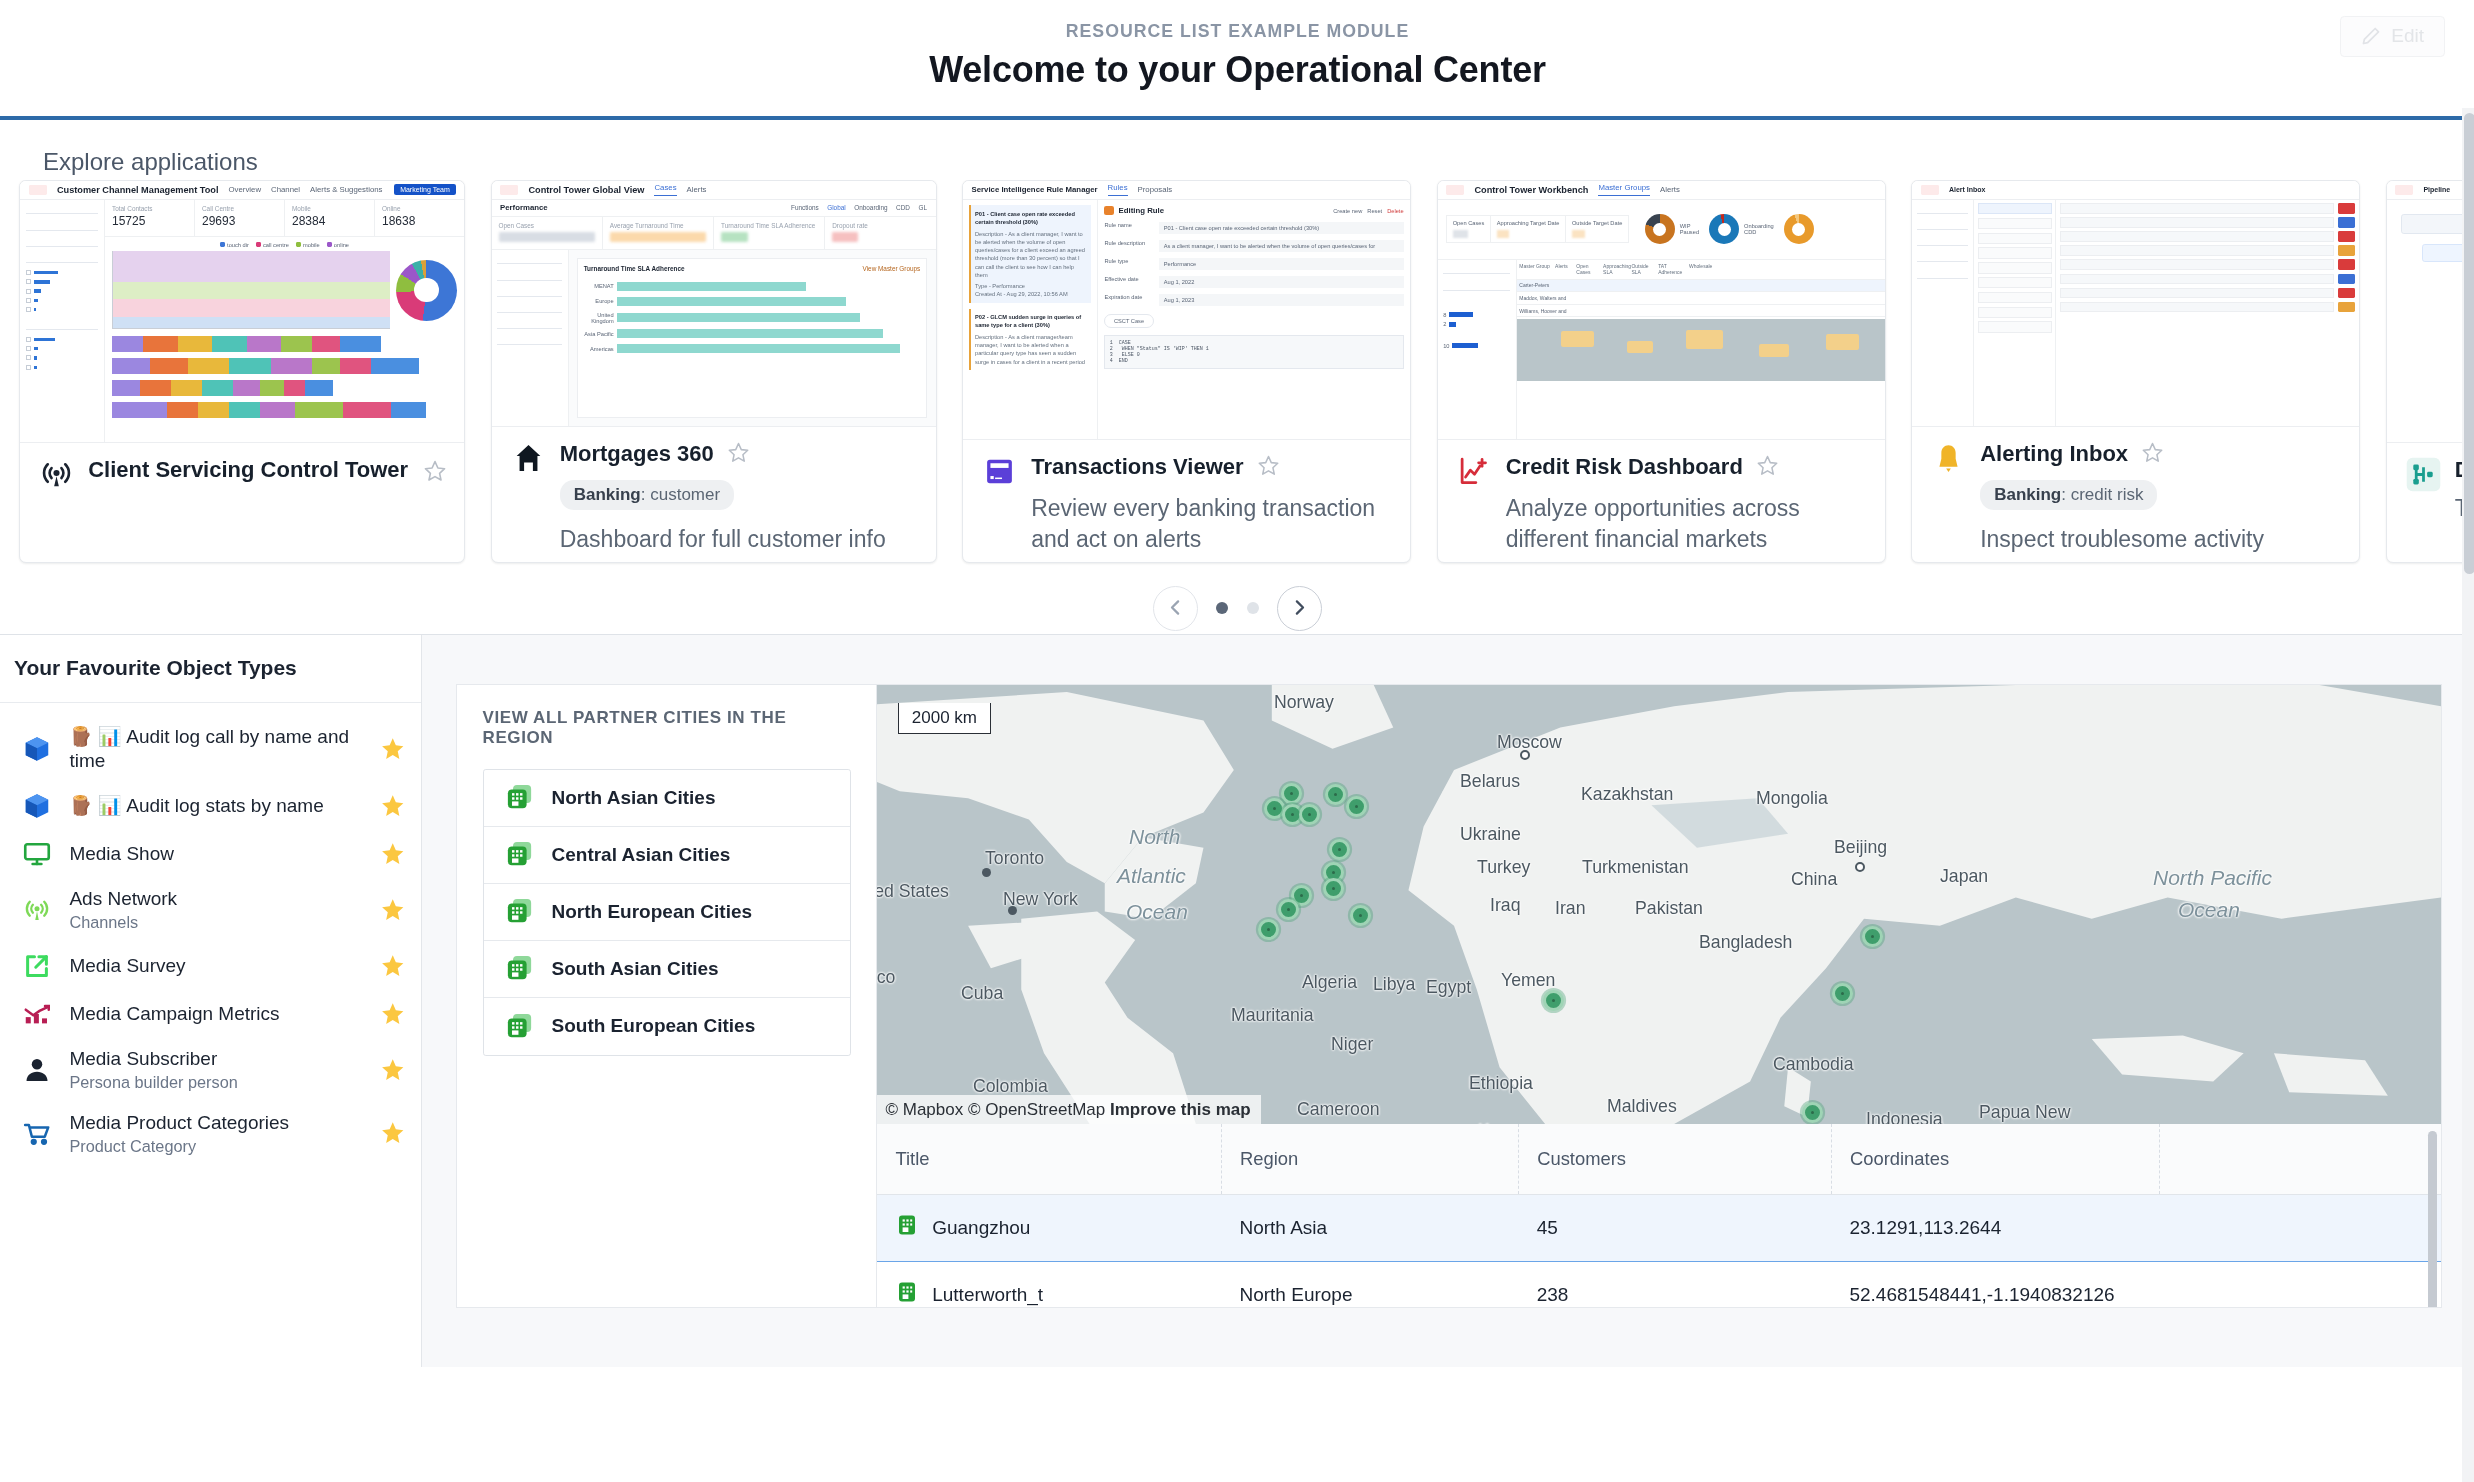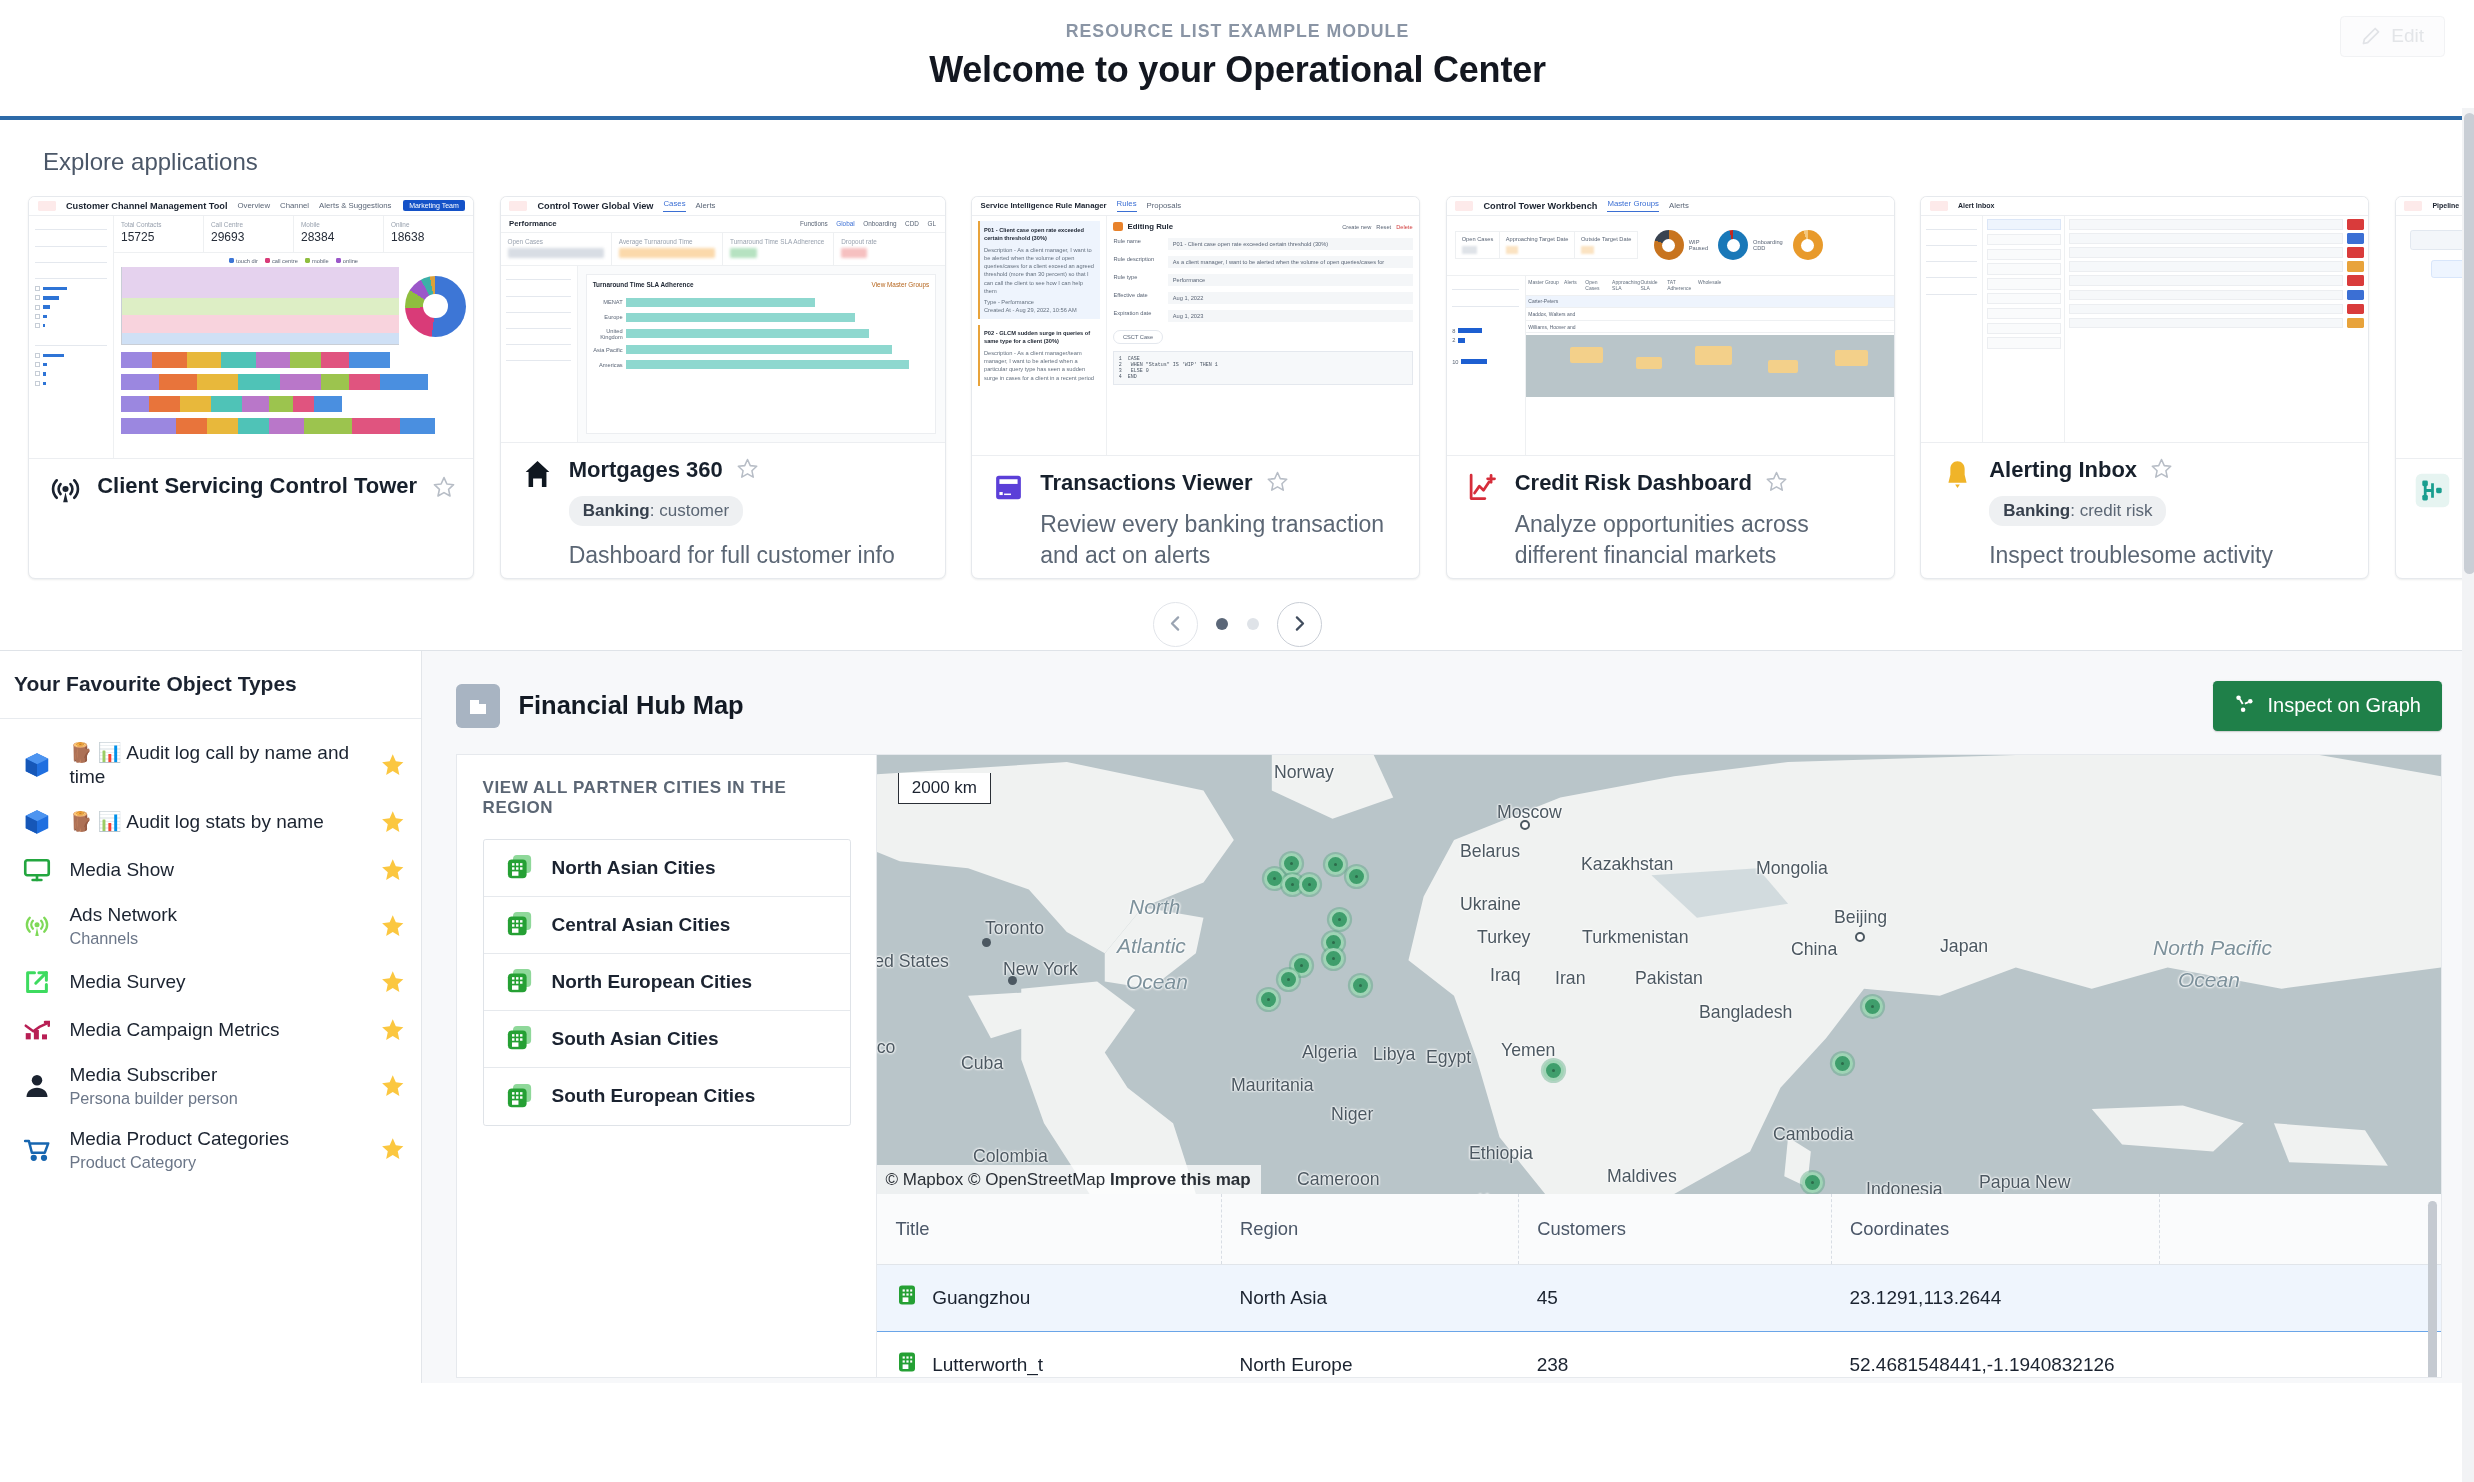--- a/index.html
+++ b/index.html
@@ -35,22 +35,22 @@
   .header-rule { height:3.5px; background:#2d6aa8; width:100%; }
   .header-rule2 { height:0.7px; background:#d8dde4; width:100%; }
 
   
   .explore-wrap { position:relative; background:#fff; }
   .explore-title {
     font-size:24px; color:#4b5768; font-weight:400;
     padding: 28px 0 0 43px;
   }
   .carousel {
-    position:relative; margin-top:20px; height:388px;
-    padding-left:28px; display:flex; gap:25.5px; overflow:hidden;
+    position:relative; margin-top:4px; height:388px;
+    padding-left:19px; display:flex; gap:25.5px; overflow:hidden;
   }
   .app-card {
     flex: 0 0 446px; height:383px; background:#fff;
     border:0.7px solid #e6e9ed; border-radius:7px;
     box-shadow: 0 0.7px 2.1px rgba(16,22,26,.08);
     display:flex; flex-direction:column; overflow:hidden;
   }
   .app-card.wide { flex: 0 0 449px; }
   .card-thumb {
     height:262px; background:#fdfdfe; border-bottom:0.7px solid #eceef1;
@@ -1009,40 +1009,20 @@
             <svg width="25.5" height="25.5" viewBox="0 0 24 24" fill="#fbc740">
                 <polygon points="12,2.2 14.9,8.8 22,9.6 16.7,14.4 18.2,21.6 12,17.9 5.8,21.6 7.3,14.4 2,9.6 9.1,8.8"></polygon>
               </svg>
           </span>
         </div>
 
       </div>
     </div>
 
     <div class="main-panel">
-      <div class="hub-head">
-        <span class="hub-ic">
-          <svg width="24" height="24" viewBox="0 0 24 24" fill="#fff">
-            <path d="M4 6h9v14H4z"></path>
-              <path d="M13 10h7v10h-7z"></path>
-          </svg>
-        </span>
-        <div class="hub-title">Financial Hub Map</div>
-        <div class="inspect-btn">
-          <span>
-            <svg width="21" height="21" viewBox="0 0 24 24" fill="#fff">
-              <circle cx="5.2" cy="5.4" r="2.6"></circle>
-                <circle cx="18.6" cy="9.4" r="2.6"></circle>
-                <circle cx="10.4" cy="19.2" r="2.6"></circle>
-              <path d="M6.6 7 10 12.6M12.4 12.2 16.6 10.4" stroke="#fff" stroke-width="2.2" fill="none"></path>
-            </svg>
-          </span>
-          <span>Inspect on Graph</span>
-        </div>
-      </div>
 
       <div class="hub-body">
 
         <div class="cities-panel">
           <div class="cities-head">VIEW ALL PARTNER CITIES IN THE REGION</div>
           <div class="cities-list">
 
 
             <div class="city-row">
               <span>

